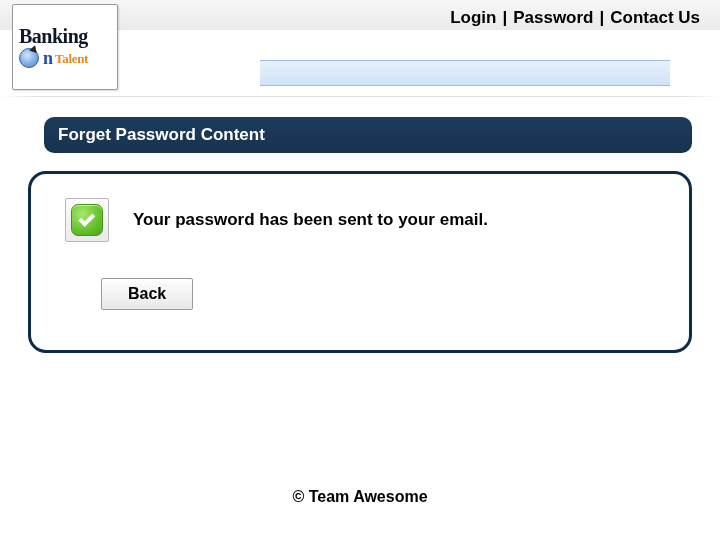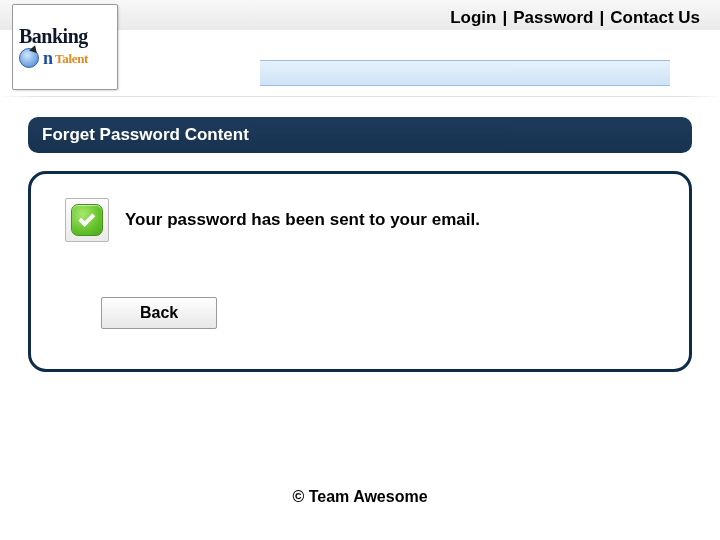--- a/index.html
+++ b/index.html
@@ -89,39 +89,39 @@
       border-bottom: 1px solid #9ebbe0;
       margin-left: 260px;
       margin-right: 50px;
     }
     .divider {
       margin-top: 10px;
       height: 1px;
       background: linear-gradient(to right, rgba(0,0,0,0) 0%, rgba(0,0,0,0.12) 5%, rgba(0,0,0,0.12) 95%, rgba(0,0,0,0) 100%);
     }
     .page-header {
-      margin: 20px 28px 0 28px;
+      margin: 20px 28px 0 44px;
       background: linear-gradient(#1e3a5c, #18334f);
       border-radius: 10px;
       padding: 8px 14px;
       color: #fff;
       font-weight: bold;
       font-size: 17px;
     }
     .panel {
       margin: 18px 28px 0 28px;
       border: 3px solid #0e2b47;
       border-radius: 18px;
       padding: 24px 24px 40px 34px;
       min-height: 170px;
     }
     .msg-row {
       display: flex;
       align-items: center;
-      gap: 16px;
+      gap: 24px;
     }
     .check-icon {
       width: 44px; height: 44px;
       border: 1px solid #b7b7b7;
       border-radius: 2px;
       background: linear-gradient(#fdfdfd,#eaeaea);
       display: flex; align-items: center; justify-content: center;
       position: relative;
     }
     .check-circle {
@@ -135,27 +135,27 @@
       width: 15px; height: 9px;
       border-left: 4px solid #fff;
       border-bottom: 4px solid #fff;
       transform: rotate(-45deg) translate(1px,-2px);
     }
     .msg-text {
       font-weight: bold;
       font-size: 17px;
     }
     .back-btn {
-      margin-top: 55px;
+      margin-top: 36px;
       margin-left: 36px;
       display: inline-block;
       border: 1px solid #9a9a9a;
       background: linear-gradient(#fefefe,#e8e8e8);
       border-radius: 2px;
-      padding: 6px 38px;
+      padding: 6px 26px;
       font-size: 16px;
       font-weight: bold;
       color: #000;
       cursor: pointer;
     }
     .footer {
       position: absolute;
       bottom: 34px;
       width: 100%;
       text-align: center;

